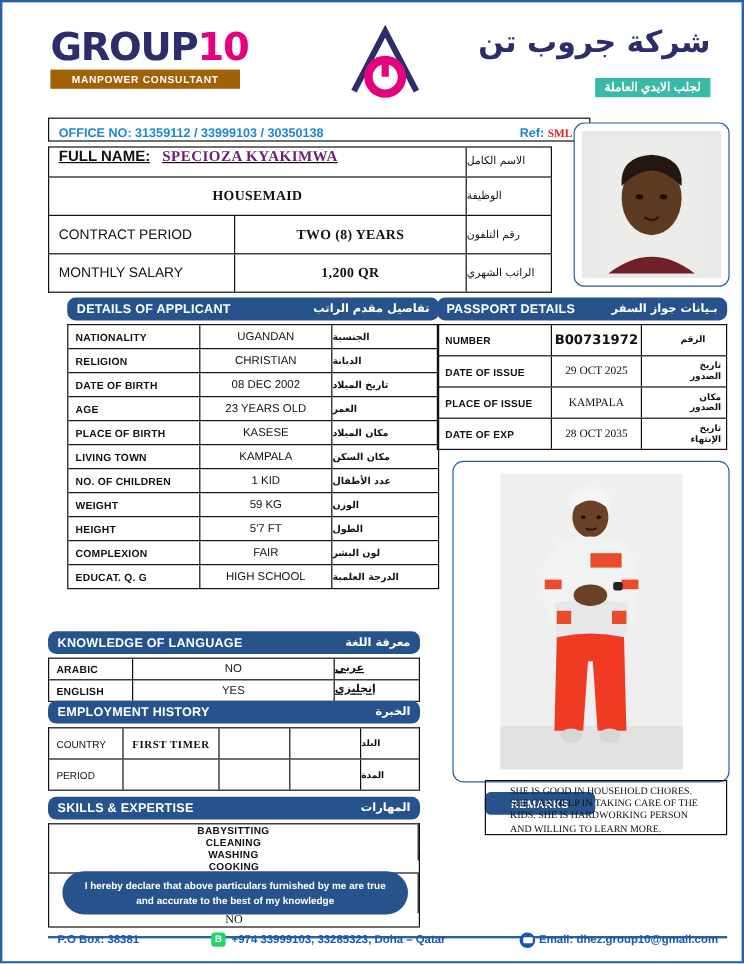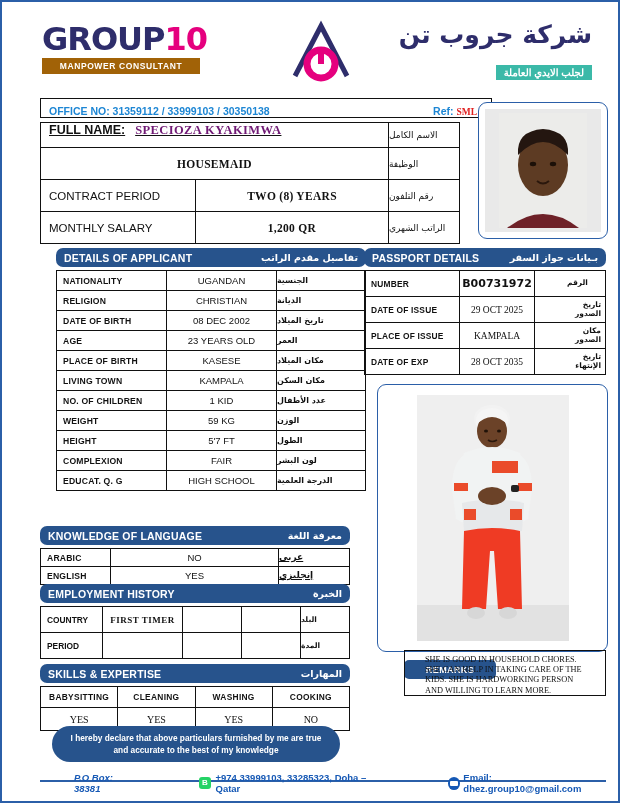--- a/index.html
+++ b/index.html
@@ -111,29 +111,29 @@
   .langsec{position:absolute;left:28px;top:514px;width:310px;}
   .langsec .dl{width:70px;height:17px;}
   .langsec .dv{flex:1;height:17px;}
   .langsec .dr{width:70px;height:17px;font-size:9px;text-decoration:underline;}
 
   
   .empsec{position:absolute;left:28px;top:572px;width:310px;}
   .emprow{display:flex;border-bottom:1.2px solid #111;box-sizing:border-box;}
   .emp-c{box-sizing:border-box;border-right:1.1px solid #111;height:25px;display:flex;
          align-items:center;justify-content:center;}
-  .emp-lbl{width:62px;justify-content:flex-start;padding-left:6px;font-size:8.4px;font-weight:bold;}
+  .emp-lbl{width:62px;justify-content:flex-start;padding-left:6px;font-size:8.4px;font-weight:normal;}
   .emp-first{width:80px;font-family:"Liberation Serif",serif;font-weight:bold;font-size:9px;letter-spacing:.5px;}
   .emp-blank{flex:1;}
   .emp-ar{width:48px;justify-content:flex-end;padding-right:5px;direction:rtl;
           font-family:"DejaVu Sans",sans-serif;font-size:7.5px;font-weight:bold;border-right:none;}
 
   
   .skillsec{position:absolute;left:28px;top:652px;width:310px;}
-  .skrow{display:flex;border-bottom:1.2px solid #111;box-sizing:border-box;}
+  .skrow{display:flex;border-bottom:1.2px solid #111;box-sizing:border-box;flex-direction:column;}
   .skc{flex:1;box-sizing:border-box;border-right:1.1px solid #111;height:20px;
        display:flex;align-items:center;justify-content:center;}
   .skc:last-child{border-right:none;}
   .skrow.head .skc{font-size:8.4px;font-weight:bold;letter-spacing:.3px;}
   .skrow.vals .skc{height:22px;font-family:"Liberation Serif",serif;font-size:10px;}
 
   
   .declare{
     position:absolute;left:40px;top:714px;width:288px;min-height:36px;
     background:#27538c;color:#fff;border-radius:18px;
@@ -160,21 +160,21 @@
     display:flex;align-items:center;font-size:9.5px;font-weight:bold;color:#1558b5;
   }
   .foot-box{font-size:9.5px;}
   .wa-icon{display:inline-block;width:12px;height:12px;background:#25d366;border-radius:3px;
     color:#fff;font-size:8px;font-weight:bold;text-align:center;line-height:12px;
     margin:0 5px 0 0;vertical-align:-2px;}
   .mail-icon{display:inline-block;width:13px;height:13px;background:#1558b5;border-radius:50%;
     margin:0 3px 0 0;vertical-align:-3px;position:relative;}
   .mail-icon::after{content:"";position:absolute;left:2.5px;top:4px;width:8px;height:5.5px;
     background:#fff;border-radius:1px;}
-  .f1{margin-left:34px;font-style:italic;}
+  .f1{margin-left:8px;}
   .f2{margin-left:60px;display:flex;align-items:center;}
   .f3{margin-left:62px;display:flex;align-items:center;}
 </style>
 </head>
 <body>
 
 <div class="page">
  <div class="inner">
 
   <div class="header">

